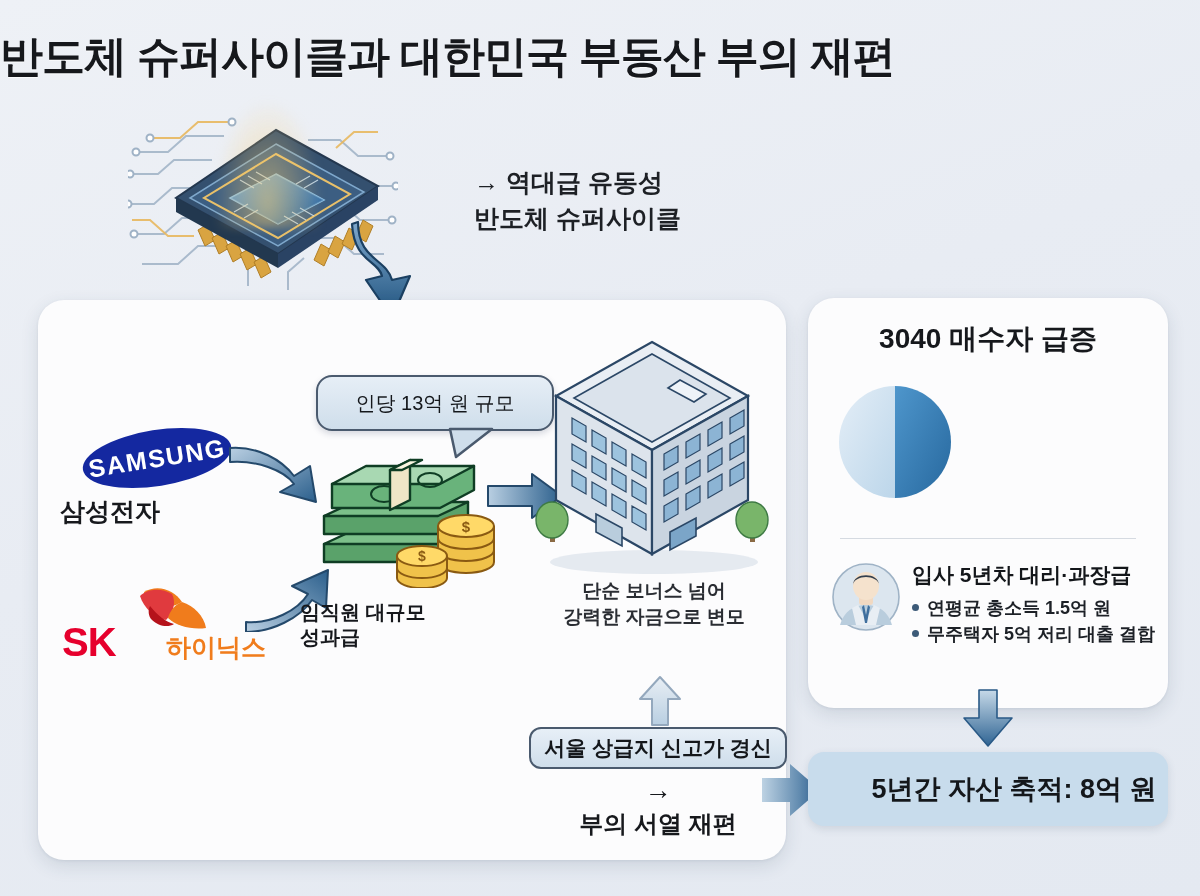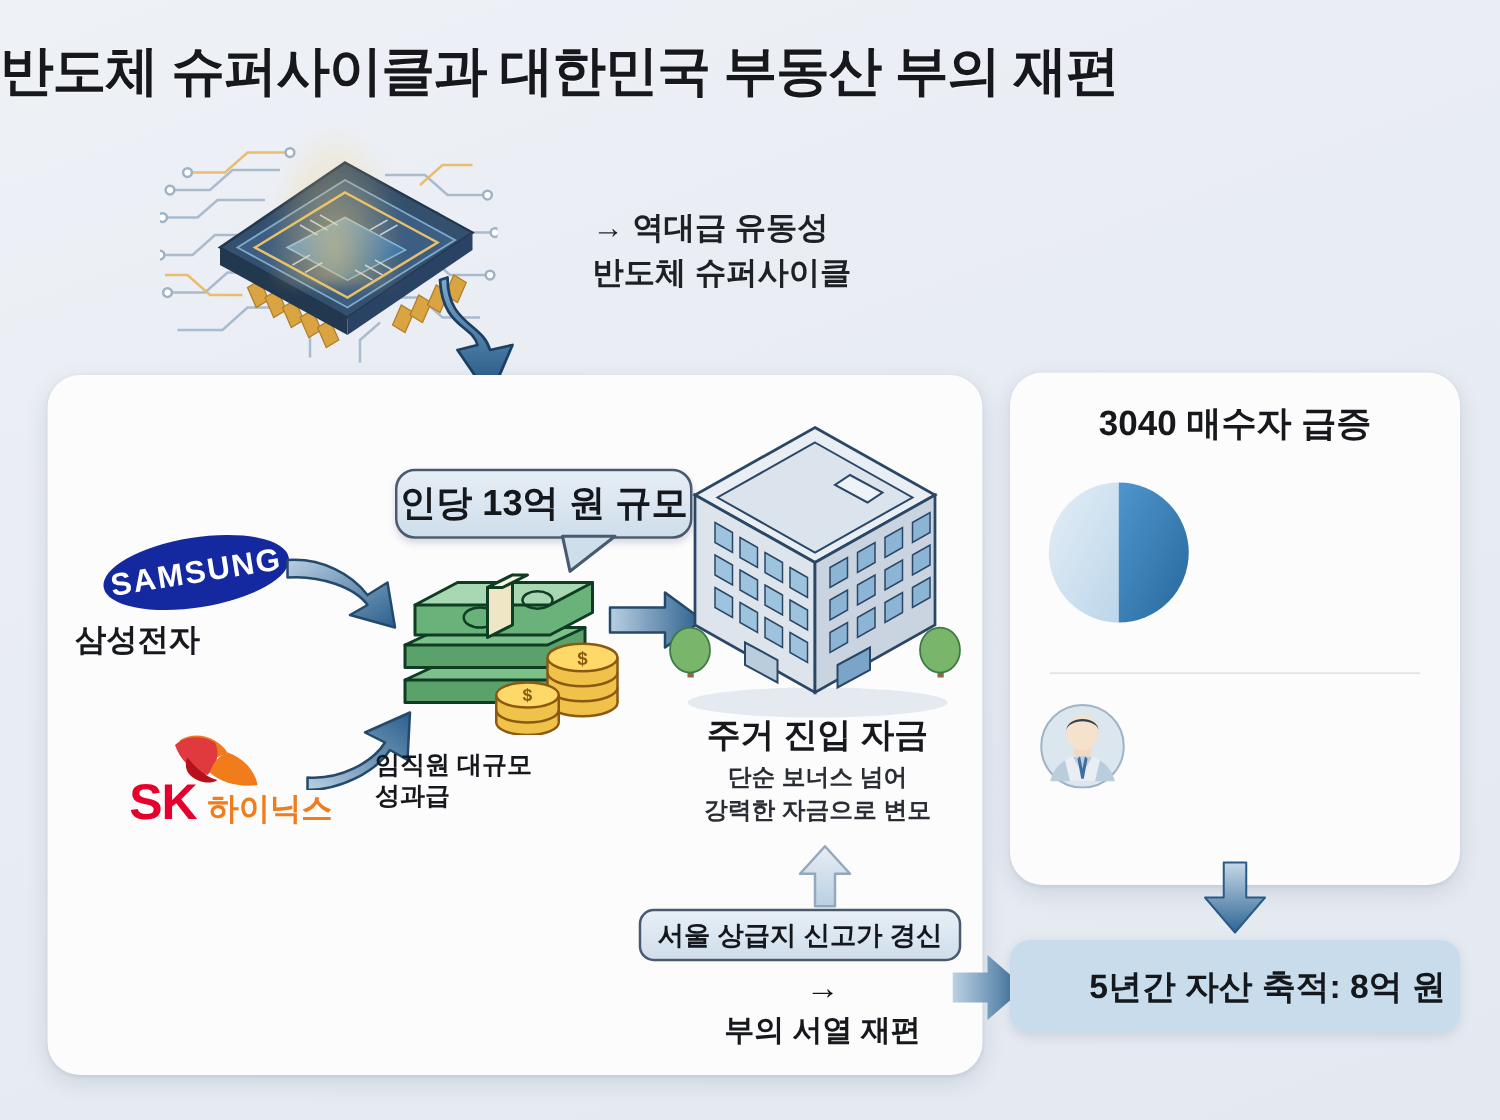--- a/index.html
+++ b/index.html
@@ -54,40 +54,40 @@
   .arrow-svg { position: absolute; }
 
   
   #bubble {
     position: absolute; left: 316px; top: 375px; width: 238px; height: 56px;
     background: linear-gradient(180deg,#e6eef6 0%, #cfdeeb 100%);
     border: 2.5px solid #4a5a6e; border-radius: 16px;
     display: flex; align-items: center; justify-content: center;
     box-shadow: 0 3px 6px rgba(42,58,86,.18);
   }
-  #bubble span { font-size: 29px; font-weight: 700; color: #14171b; }
+  #bubble span { font-size: 20px; font-weight: 400; color: #14171b; }
 
   
   #samsung-logo {
     position: absolute; left: 82px; top: 430px; width: 150px; height: 56px;
     background: #1428a0; border-radius: 50%/50%;
     display: flex; align-items: center; justify-content: center;
     transform: rotate(-9deg);
   }
   #samsung-logo span {
     color: #fff; font-size: 25px; font-weight: 700; letter-spacing: 1.5px;
   }
   #samsung-label {
     position: absolute; left: 60px; top: 495px; width: 196px; text-align: left;
     font-size: 25px; font-weight: 700; color: #17191d;
   }
   #sk-logo { position: absolute; left: 62px; top: 578px; width: 204px; height: 96px; }
   #sk-text {
     position: absolute; left: 62px; top: 620px; width: 204px;
-    display: flex; align-items: baseline; justify-content: flex-end; gap: 9px;
+    display: flex; align-items: baseline; justify-content: space-between; gap: 9px;
   }
   #sk-text .sk  { font-size: 40px; font-weight: 700; color: #e6002d; letter-spacing: -1px;}
   #sk-text .hnx { font-size: 25px; font-weight: 700; color: #f07c1c; }
 
   
   #money { position: absolute; left: 318px; top: 440px; width: 190px; height: 148px; }
   #money-label {
     position: absolute; left: 300px; top: 600px; width: 230px; 
     font-size: 20px; font-weight: 700; line-height: 1.25; color: #16181c;
   }
@@ -99,21 +99,21 @@
   }
   #building-label .big {
     font-size: 27px; font-weight: 700; color: #16181c; line-height: 1.2;
   }
   #building-label .small {
     font-size: 19px; font-weight: 600; color: #2a2d33; line-height: 1.35; margin-top: 6px;
   }
 
   
   #seoul-pill {
-    position: absolute; left: 511px; top: 727px; width: 258px; height: 42px;
+    position: absolute; left: 529px; top: 727px; width: 258px; height: 42px;
     background: linear-gradient(180deg,#e7eff7 0%, #cfdeeb 100%);
     border: 2.5px solid #4a5a6e; border-radius: 12px;
     display: flex; align-items: center; justify-content: center;
   }
   #seoul-pill span { font-size: 21px; font-weight: 700; color: #14171b; }
   #seoul-arrow {
     position: absolute; left: 529px; top: 775px; width: 258px; text-align: center;
     font-size: 27px; font-weight: 700; color: #16181c;
   }
   #seoul-sub {
@@ -383,21 +383,20 @@
 
     <g>
       <rect x="16" y="192" width="5" height="16" fill="#8a6a44"></rect>
       <ellipse cx="18" cy="186" rx="16" ry="18" fill="#79b56a" stroke="#3e7a44" stroke-width="1.4"></ellipse>
       <rect x="216" y="192" width="5" height="16" fill="#8a6a44"></rect>
       <ellipse cx="218" cy="186" rx="16" ry="18" fill="#79b56a" stroke="#3e7a44" stroke-width="1.4"></ellipse>
     </g>
   </svg>
 
   <div id="building-label">
-    <div class="big">주거 진입 자금</div>
     <div class="small">
       <div>단순 보너스 넘어</div>
       <div>강력한 자금으로 변모</div>
     </div>
   </div>
 
   <svg class="arrow-svg" style="left:638px; top:675px;" width="44" height="52" viewBox="0 0 44 52">
     <defs>
       <linearGradient id="ag5" x1="0" y1="1" x2="0" y2="0">
         <stop offset="0" stop-color="#b9cfe2"></stop>
@@ -439,20 +438,27 @@
   <svg id="avatar" viewBox="0 0 68 68">
     <circle cx="34" cy="34" r="33" fill="#dce6ef" stroke="#9fb3c6" stroke-width="1.6"></circle>
     <path d="M8 62 C12 48, 22 42, 34 42 C46 42, 56 48, 60 62 Z" fill="#b9cddd"></path>
     <path d="M26 42 L34 56 L42 42 L48 45 L44 62 L24 62 L20 45 Z" fill="#e8eef4"></path>
     <path d="M32 42 L34 52 L36 42 L38 44 L35 60 L33 60 L30 44 Z" fill="#3f6f9e"></path>
     <rect x="27" y="28" width="14" height="14" rx="3" fill="#f1d9c2"></rect>
     <ellipse cx="34" cy="23" rx="13" ry="14" fill="#f5e2cd"></ellipse>
     <path d="M21 22 C21 9, 47 9, 47 22 C47 17, 40 14, 34 14 C28 14, 21 17, 21 22 Z" fill="#34404f"></path>
   </svg>
 
+  <div id="persona">
+    <div class="ph">입사 5년차 대리·과장급</div>
+    <ul>
+      <li>연평균 총소득 1.5억 원</li>
+      <li>무주택자 5억 저리 대출 결합</li>
+    </ul>
+  </div>
 
   <svg class="arrow-svg" style="left:958px; top:688px;" width="60" height="60" viewBox="0 0 60 60">
     <defs>
       <linearGradient id="ag6" x1="0" y1="0" x2="0" y2="1">
         <stop offset="0" stop-color="#c6d9e8"></stop>
           <stop offset="1" stop-color="#2f6493"></stop>
       </linearGradient>
     </defs>
     <path d="M21 2 L39 2 L39 30 L54 30 L30 58 L6 30 L21 30 Z" fill="url(#ag6)" stroke="#2b5madecoy" stroke-width="0"></path>
     <path d="M21 2 L39 2 L39 30 L54 30 L30 58 L6 30 L21 30 Z" fill="none" stroke="#2a5a87" stroke-width="1.6" stroke-linejoin="round"></path>

